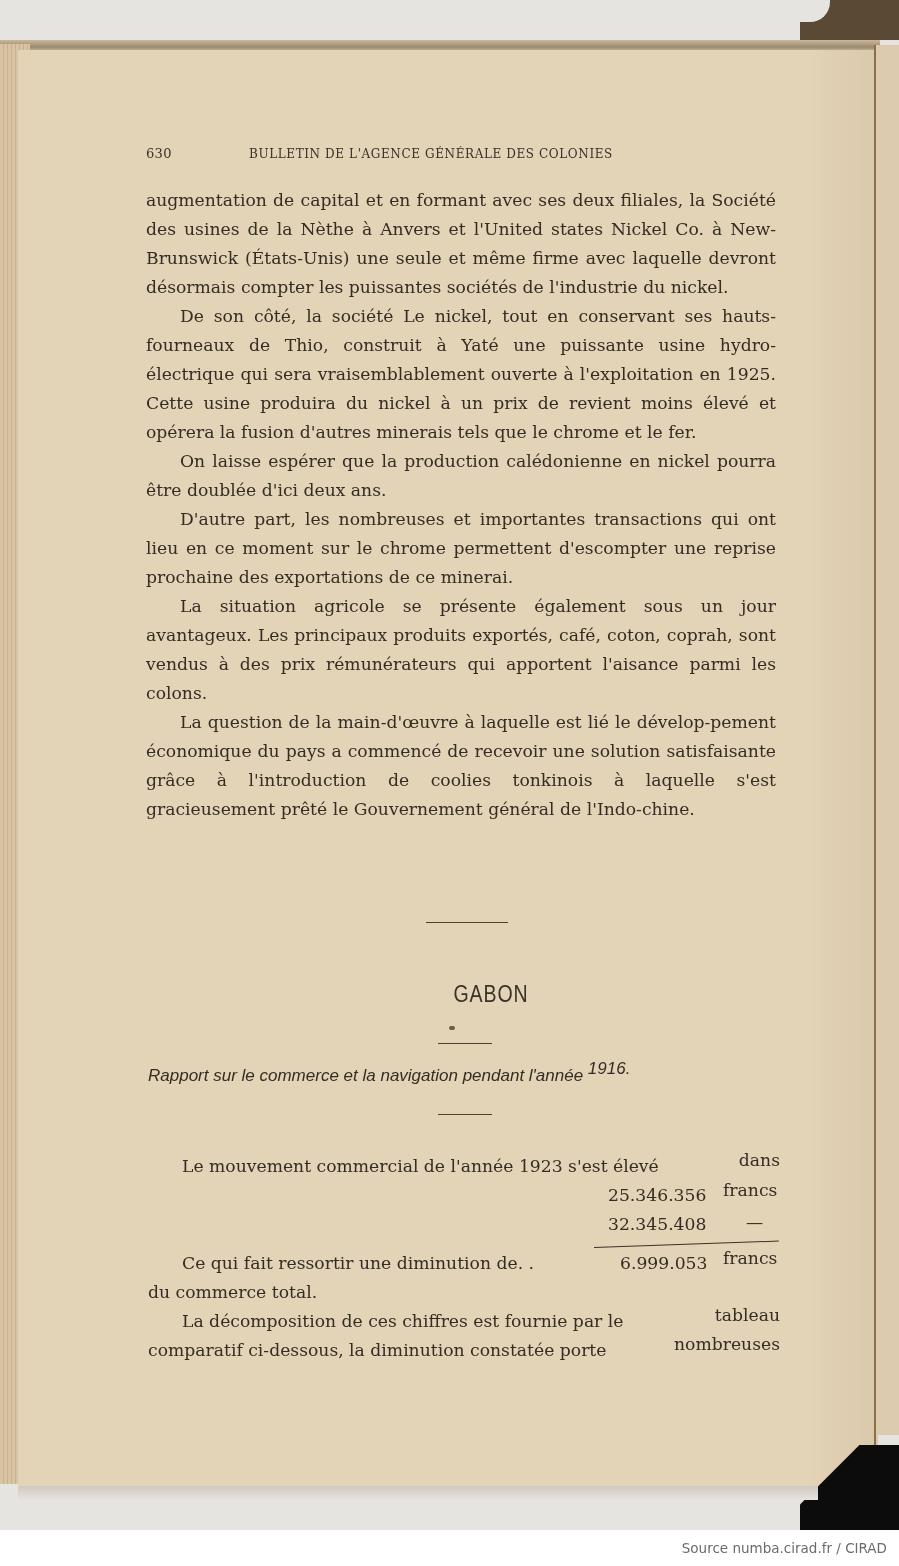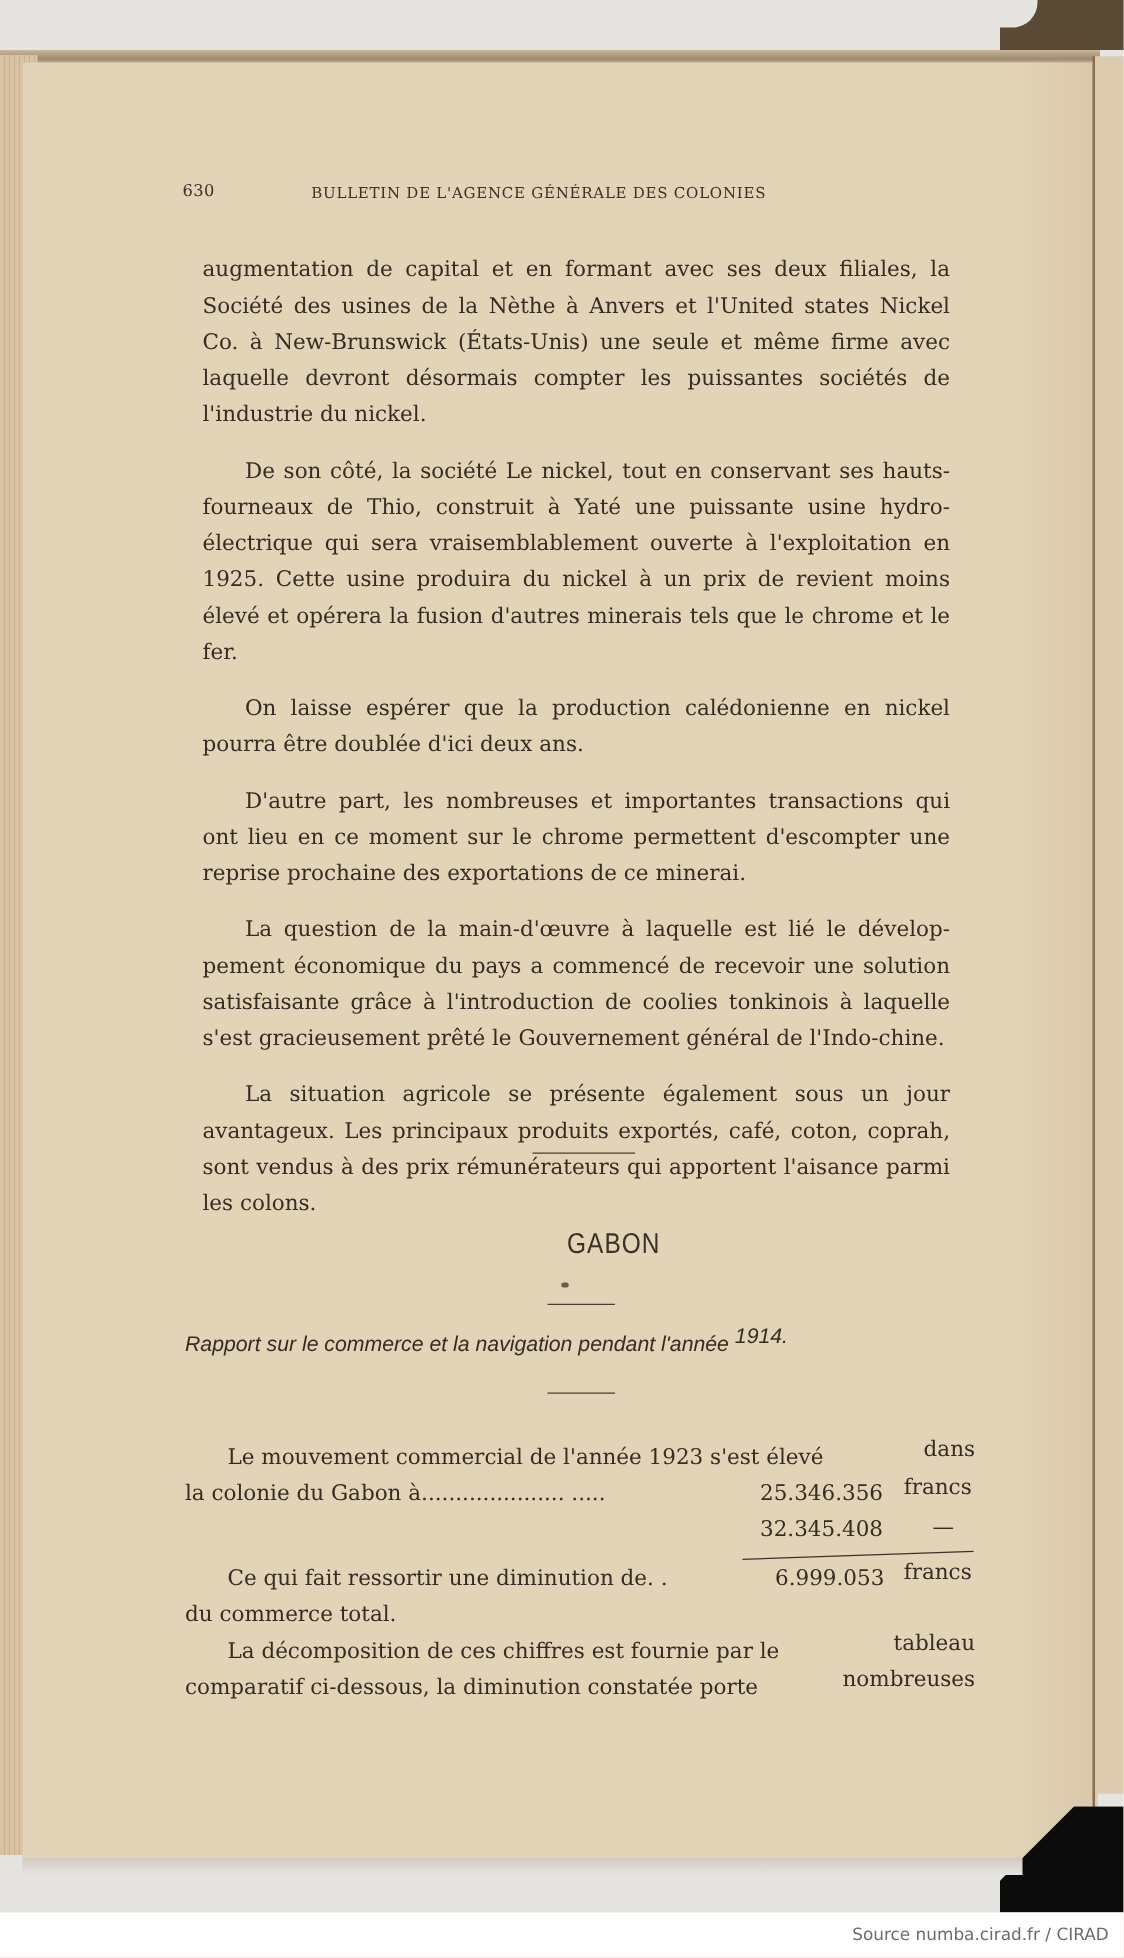--- a/index.html
+++ b/index.html
@@ -63,21 +63,21 @@
     .running-head .title {
       position: absolute; left: 103px; top: 1px; font-size: 12px;
       font-variant: small-caps; letter-spacing: 0.6px;
     }
 
     .body-text {
       position: absolute; left: 146px; top: 186px; width: 630px;
       font-size: 17.2px; line-height: 29px; color: #352c23;
       text-align: justify;
     }
-    .body-text p { margin: 16px; }
+    .body-text p { margin: 0; }
     .body-text p.indent { text-indent: 34px; }
 
     .rule {
       position: absolute; height: 1px; background: #4a3f34;
     }
     .section-title {
       position: absolute; left: 146px; top: 981px; width: 690px; text-align: center;
       font-family: "Liberation Sans", sans-serif; font-size: 23px; color: #3a3128;
       letter-spacing: 1px; transform: scaleX(0.85);
     }
@@ -128,41 +128,40 @@
 <div class="running-head">
   <span class="pagenum">630</span>
   <span class="title">BULLETIN DE L'AGENCE GÉNÉRALE DES COLONIES</span>
 </div>
 
 <div class="body-text">
   <p>augmentation de capital et en formant avec ses deux filiales, la Société des usines de la Nèthe à Anvers et l'United states Nickel Co. à New-Brunswick (États-Unis) une seule et même firme avec laquelle devront désormais compter les puissantes sociétés de l'industrie du nickel.</p>
   <p class="indent">De son côté, la société Le nickel, tout en conservant ses hauts-fourneaux de Thio, construit à Yaté une puissante usine hydro-électrique qui sera vraisemblablement ouverte à l'exploitation en 1925. Cette usine produira du nickel à un prix de revient moins élevé et opérera la fusion d'autres minerais tels que le chrome et le fer.</p>
   <p class="indent">On laisse espérer que la production calédonienne en nickel pourra être doublée d'ici deux ans.</p>
   <p class="indent">D'autre part, les nombreuses et importantes transactions qui ont lieu en ce moment sur le chrome permettent d'escompter une reprise prochaine des exportations de ce minerai.</p>
+  <p class="indent">La situation agricole se présente également sous un jour avantageux. Les principaux produits exportés, café, coton, coprah, sont vendus à des prix rémunérateurs qui apportent l'aisance parmi les colons.</p>
   <p class="indent">La question de la main-d'œuvre à laquelle est lié le dévelop-pement économique du pays a commencé de recevoir une solution satisfaisante grâce à l'introduction de coolies tonkinois à laquelle s'est gracieusement prêté le Gouvernement général de l'Indo-chine.</p>
-  <p class="indent">La situation agricole se présente également sous un jour avantageux. Les principaux produits exportés, café, coton, coprah, sont vendus à des prix rémunérateurs qui apportent l'aisance parmi les colons.</p>
 </div>
 
 <div class="rule" style="left:426px; top:922px; width:82px;"></div>
 <div class="section-title">GABON</div>
 <div class="dot-ornament"></div>
 <div class="rule" style="left:438px; top:1043px; width:54px;"></div>
 <div class="subtitle">
   <span>Rapport sur le commerce et la navigation pendant l'année</span>
-  <span class="year">1914.</span>
+  <span class="year">1916.</span>
 </div>
 <div class="rule" style="left:438px; top:1114px; width:54px;"></div>
 
 <div class="gabon-text">
   <div class="row">
     <span class="label indent">Le mouvement commercial de l'année 1923 s'est élevé</span>
     <span class="right">dans</span>
   </div>
   <div class="row">
-    <span class="label">la colonie du Gabon à..................... .....</span>
     <span class="amount">25.346.356</span>
     <span class="unit">francs</span>
   </div>
   <div class="row">
     <span class="amount">32.345.408</span>
     <span class="unit" style="left:598px; top:-2px;">—</span>
   </div>
   <div class="row" style="margin-top:10px;">
     <span class="label indent">Ce qui fait ressortir une diminution de. .</span>
     <span class="amount" style="left:472px;">6.999.053</span>

